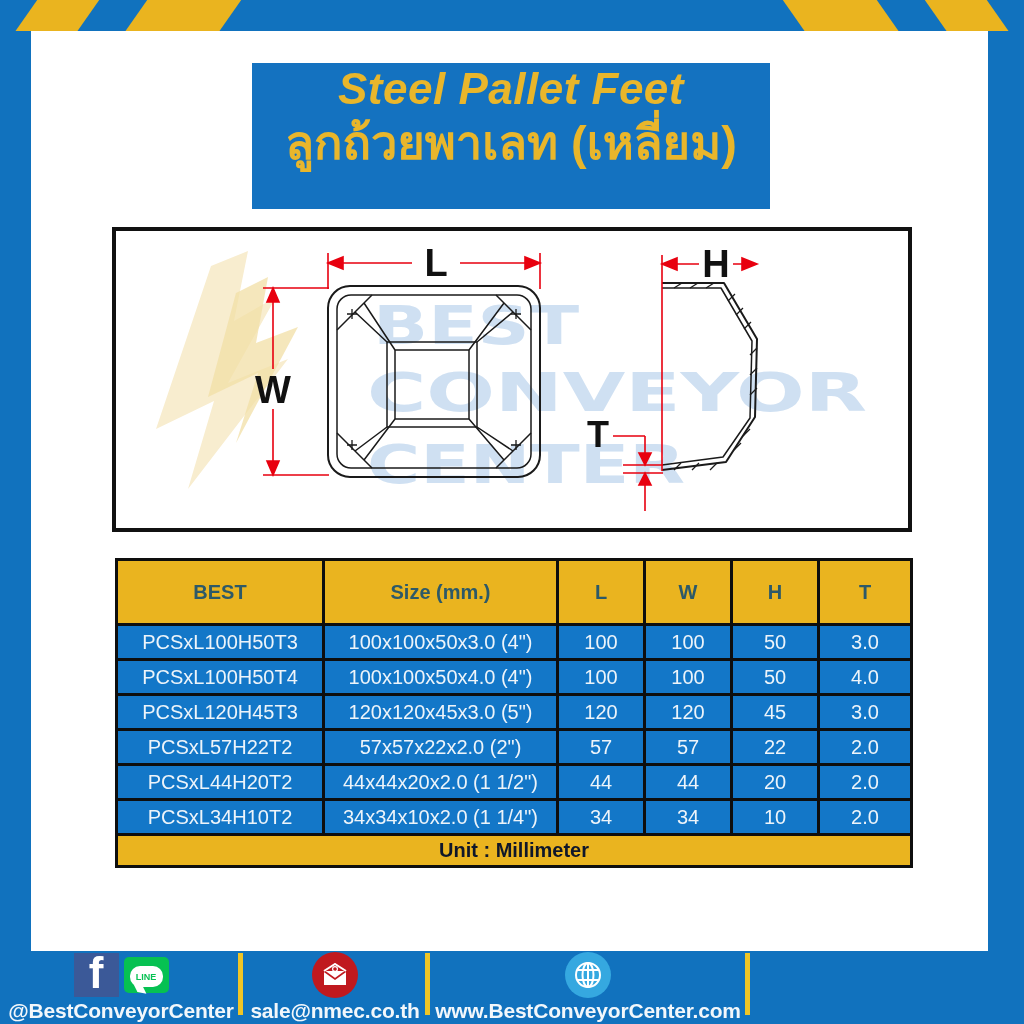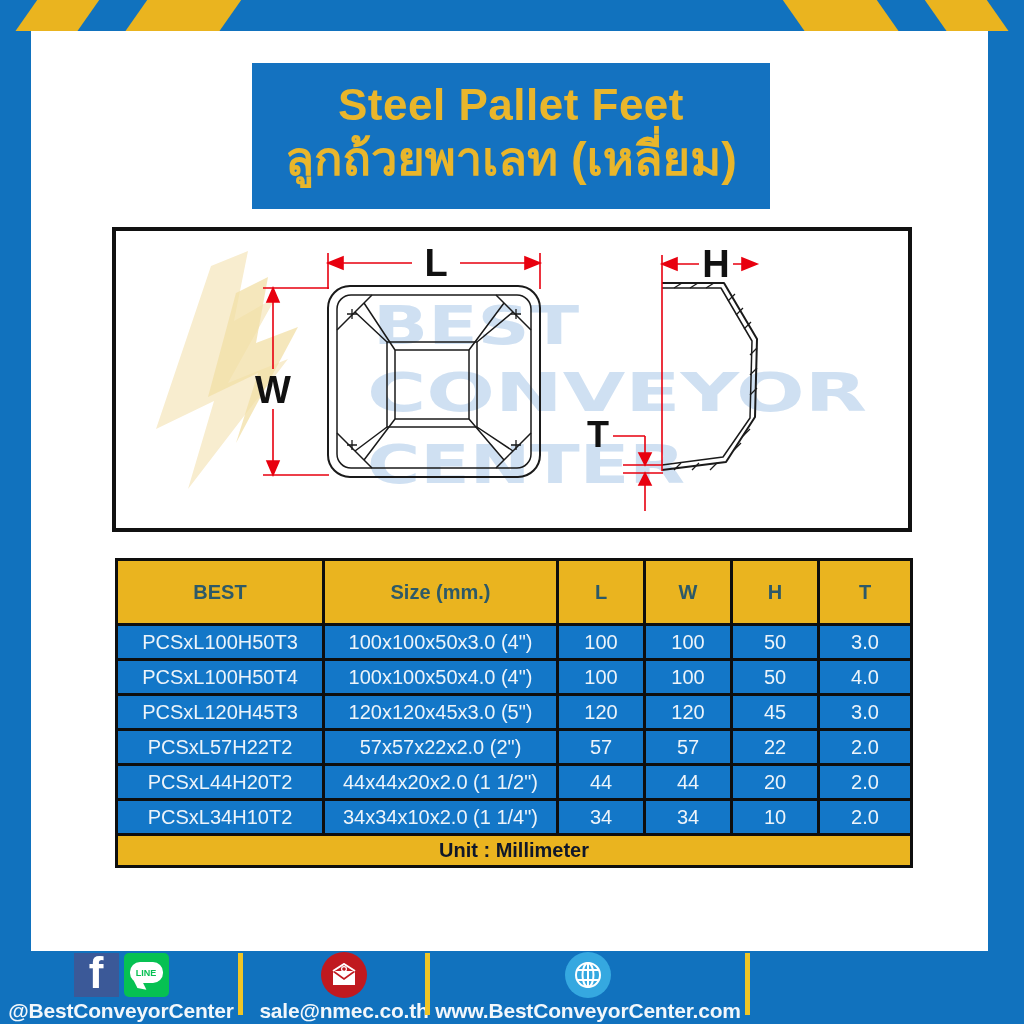--- a/index.html
+++ b/index.html
@@ -17,21 +17,21 @@
   .s2{left:136px;width:94px;}
   .s3{right:136px;width:94px;}
   .s4{right:26px;width:62px;}
   
   .sheet{position:absolute;left:31px;top:31px;width:957px;height:920px;background:#ffffff;}
   
   .title-box{
     position:absolute;left:252px;top:63px;width:518px;height:146px;
     background:#1472C0;text-align:center;color:#E9B62B;
   }
-  .title-en{font-size:44px;font-weight:bold;margin-top:17px;letter-spacing:.5px;}
+  .title-en{font-size:44px;font-weight:bold;margin-top:1px;letter-spacing:.5px;font-style:italic;}
   .title-th{font-size:47px;font-weight:bold;margin-top:3px;line-height:1.1;}
   
   .panel{
     position:absolute;left:112px;top:227px;width:800px;height:305px;
     background:#fff;border:4px solid #111;box-sizing:border-box;
   }
   .panel svg{display:block;width:100%;height:100%;}
   
   table.spec{
     position:absolute;left:115px;top:558px;width:795px;
@@ -40,31 +40,31 @@
   }
   table.spec th,table.spec td{border:3px solid #0E0E0E;text-align:center;padding:0;}
   table.spec th{background:#EAB41F;color:#2D5968;font-size:20px;font-weight:bold;height:62px;}
   table.spec td{background:#1377C8;color:#EDF4FA;font-size:20px;height:32px;}
   table.spec td.unit{background:#EAB41F;color:#0f172a;font-weight:bold;height:29px;font-size:20px;}
   col.c0{width:207px}col.c1{width:234px}col.c2{width:87px}col.c3{width:87px}col.c4{width:87px}col.c5{width:93px}
   
   .contact-bar{position:absolute;left:0;top:951px;width:1024px;height:73px;background:#1172BE;}
   .contact-sec{position:absolute;top:1px;display:flex;flex-direction:column;align-items:center;}
   .sec1{left:4px;width:234px;}
-  .sec2{left:236px;width:216px;}
+  .sec2{left:227px;width:216px;}
   .sec3{left:432px;width:312px;}
   .sec4{left:752px;width:270px;}
   .icon-row{display:flex;gap:5px;height:46px;align-items:center;}
   .contact-label{font-size:21px;font-weight:bold;color:#F2F7FB;white-space:nowrap;margin-top:1px;letter-spacing:-.2px;text-align:center;}
   .vdivider{position:absolute;top:2px;width:5px;height:62px;background:#EFC526;}
   .d1{left:238px;}.d2{left:425px;}.d3{left:745px;}
   
   .fb-icon{width:45px;height:44px;background:#3B5998;color:#fff;font-weight:bold;font-size:44px;
     display:flex;align-items:flex-end;justify-content:center;overflow:hidden;line-height:48px;}
-  .line-icon{width:45px;height:44px;background:#06C152;border-radius:5px;position:relative;}
+  .line-icon{width:45px;height:36px;background:#06C152;border-radius:5px;position:relative;}
   .line-bubble{position:absolute;left:6px;top:9px;width:33px;height:21px;background:#fff;border-radius:10px;
     display:flex;align-items:center;justify-content:center;font-size:9px;font-weight:bold;color:#06C152;letter-spacing:0;}
   .line-tail{position:absolute;left:12px;top:28px;width:8px;height:8px;background:#fff;transform:skewX(35deg) rotate(12deg);}
   .round-icon{width:46px;height:46px;border-radius:50%;display:flex;align-items:center;justify-content:center;}
   .mail-bg{background:#C0191F;}
   .globe-bg{background:#35A8E0;}
   .phone-bg{background:#F2C62E;}
   .phone-glyph{width:22px;height:22px;border:6px solid transparent;border-bottom-color:#3A4046;border-left-color:#3A4046;
     border-radius:50%;transform:rotate(45deg);}
 </style>

